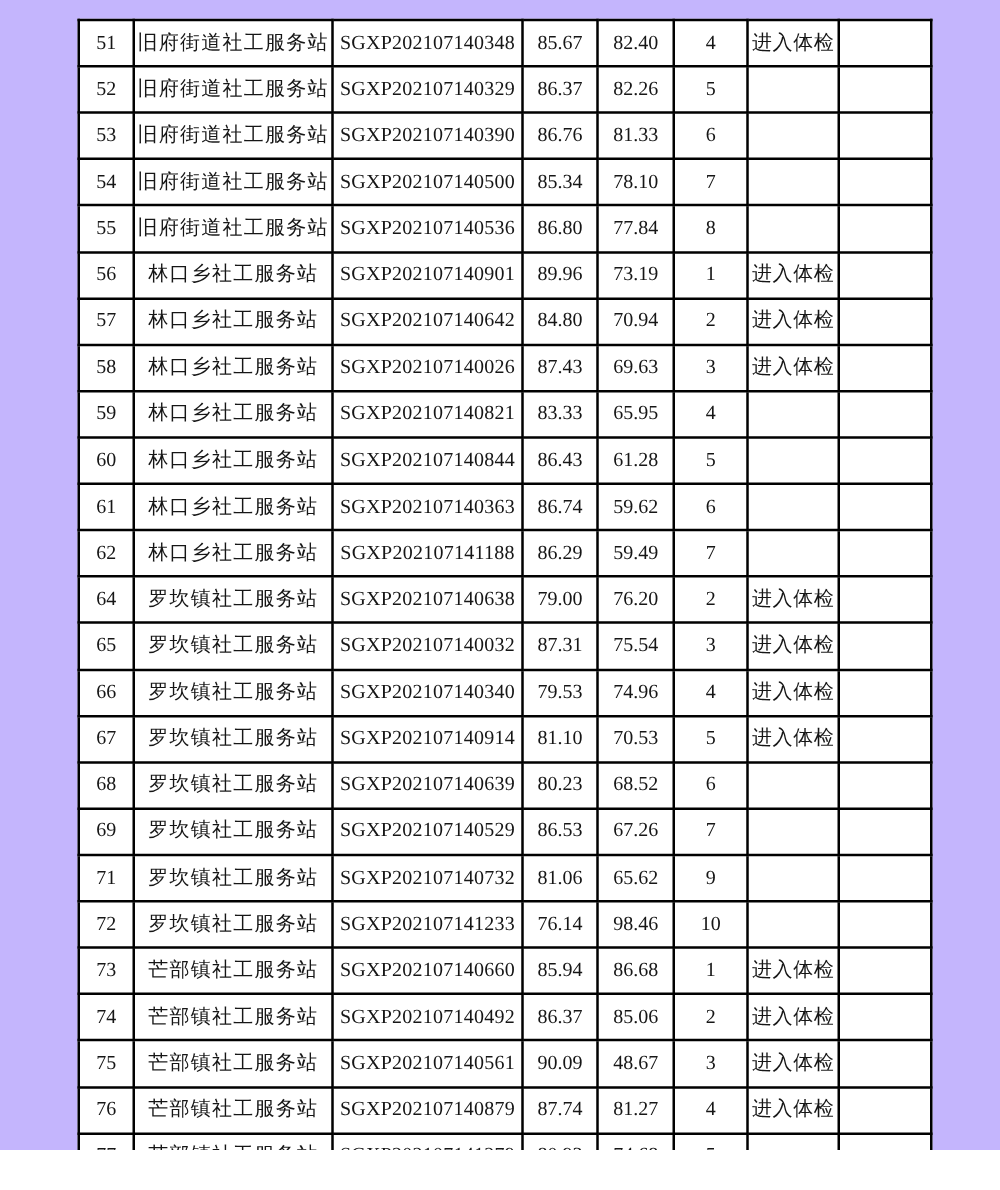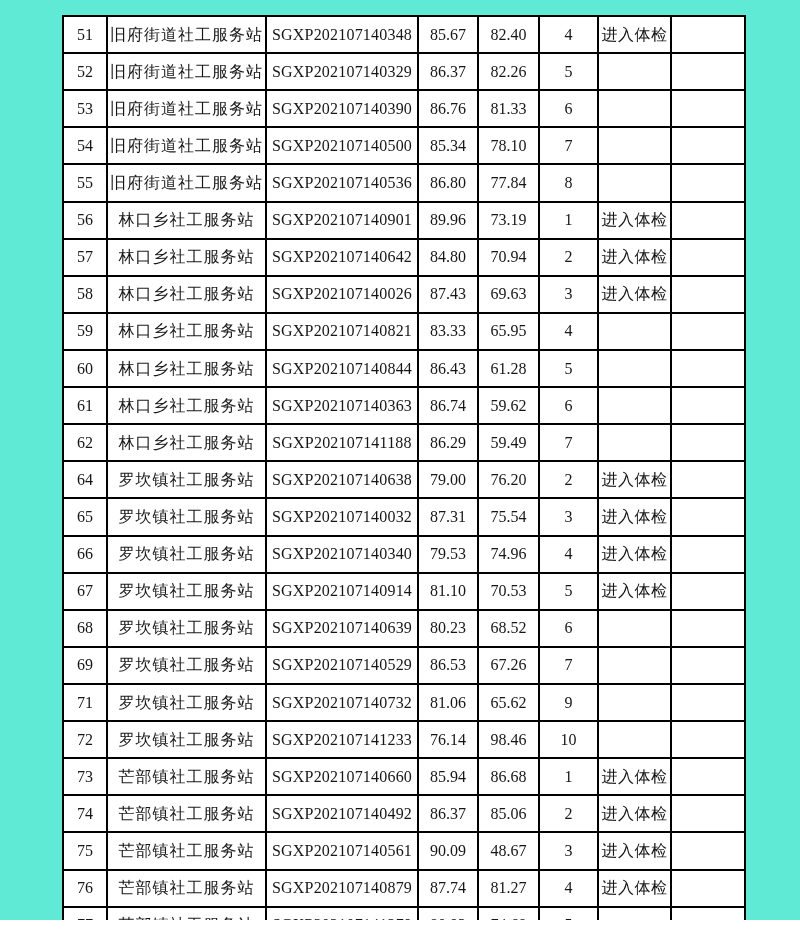--- a/index.html
+++ b/index.html
@@ -11,21 +11,21 @@
     width: 800px;
     height: 952px;
     position: relative;
     font-family: "Liberation Serif", "DejaVu Serif", serif;
     color: #111111;
   }
   .page {
     position: absolute;
     left: 0; top: 0;
     width: 800px; height: 920px;
-    background: #5eead4;
+    background: #c4b5fd;
     overflow: hidden;
   }
   table.results {
     position: absolute;
     left: 62px;
     top: 15px;
     width: 682px;
     height: 930px;
     border-collapse: collapse;
     table-layout: fixed;

